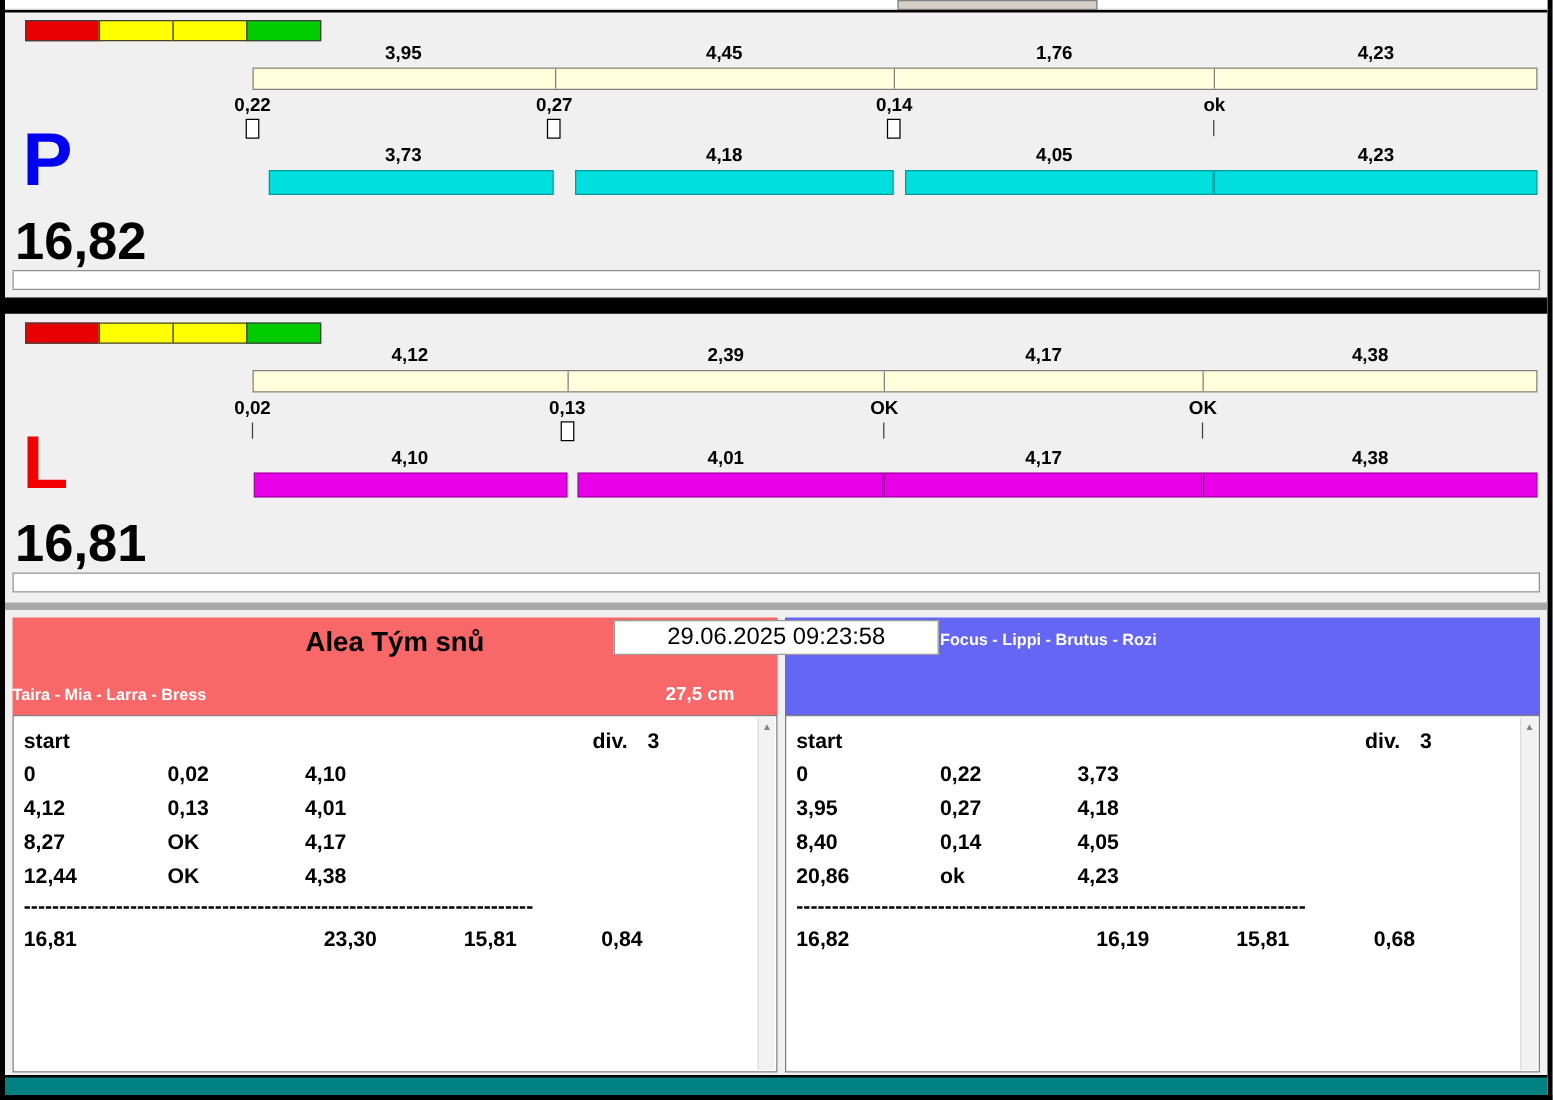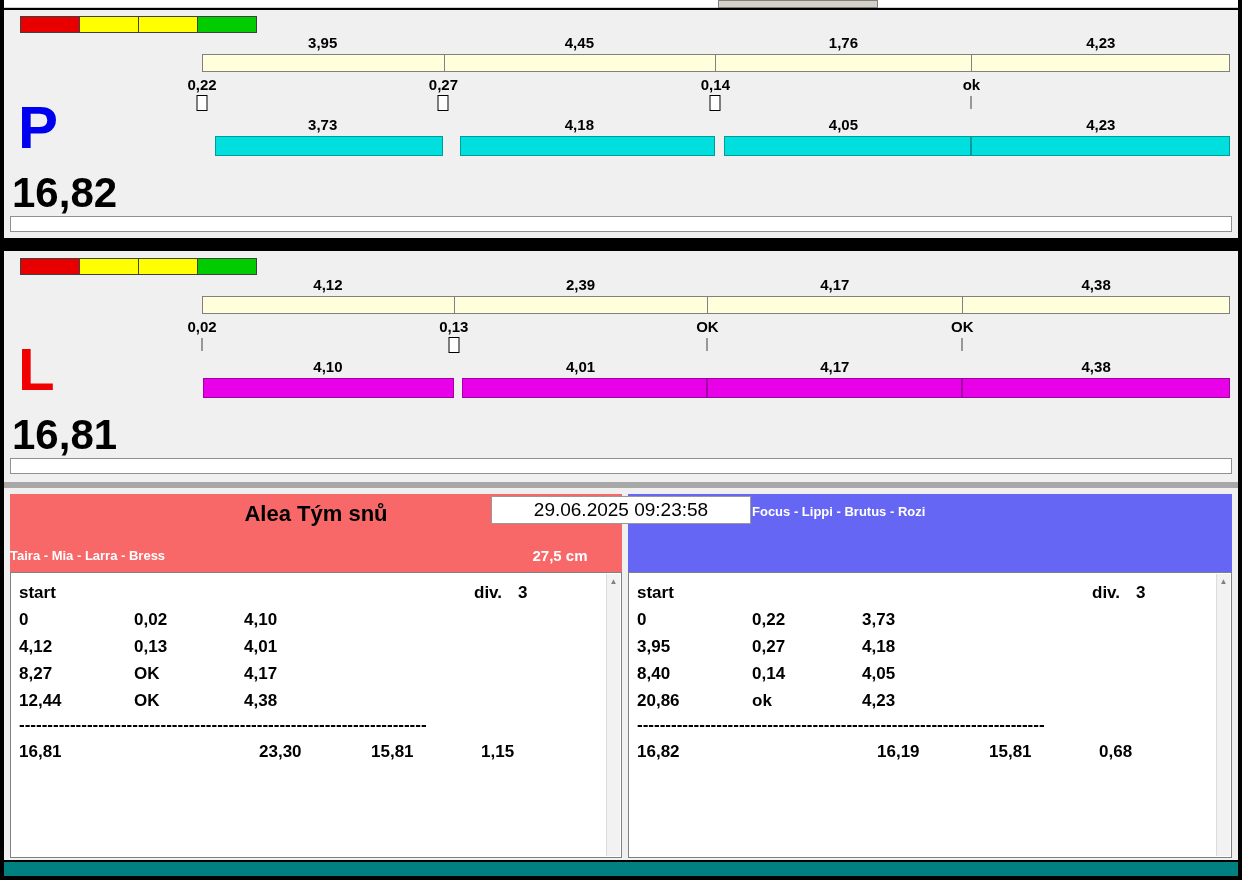--- a/index.html
+++ b/index.html
@@ -215,21 +215,21 @@
               <div class="">12,44</div>
               <div class="">OK</div>
               <div class="">4,38</div>
             </div>
           </div>
         <div class="dashes">------------------------------------------------------------------------</div>
         <div class="trow trow-total">
             <div class="">16,81</div>
             <div class="">23,30</div>
             <div class="">15,81</div>
-            <div class="">1,15</div>
+            <div class="">0,84</div>
           </div>
         <div class="scrollbar">
           <div class="scroll-arrow">▲</div>
         </div>
       </div>
     </div>
 
     <div class="panel panel-right">
       <div class="phead" style="background: rgb(102, 102, 245);">
         <div class="sub">

